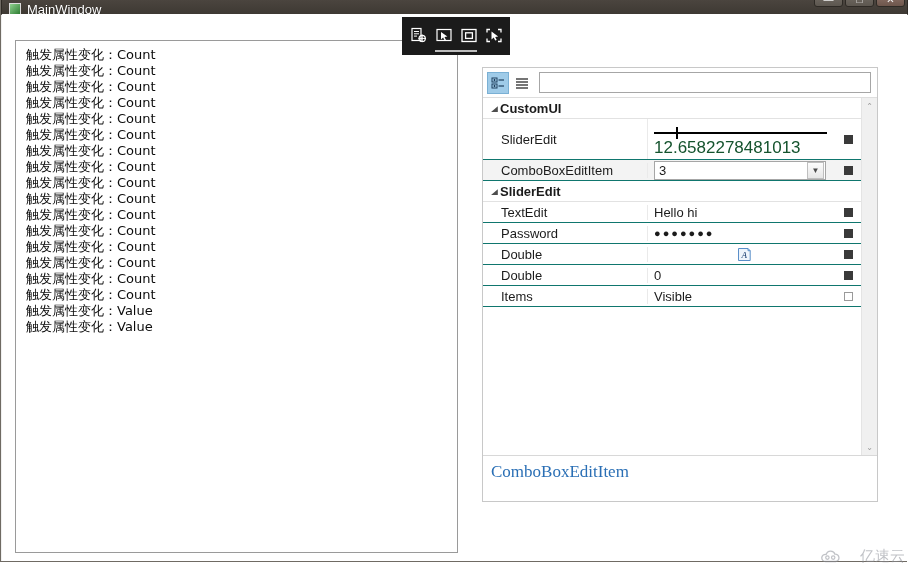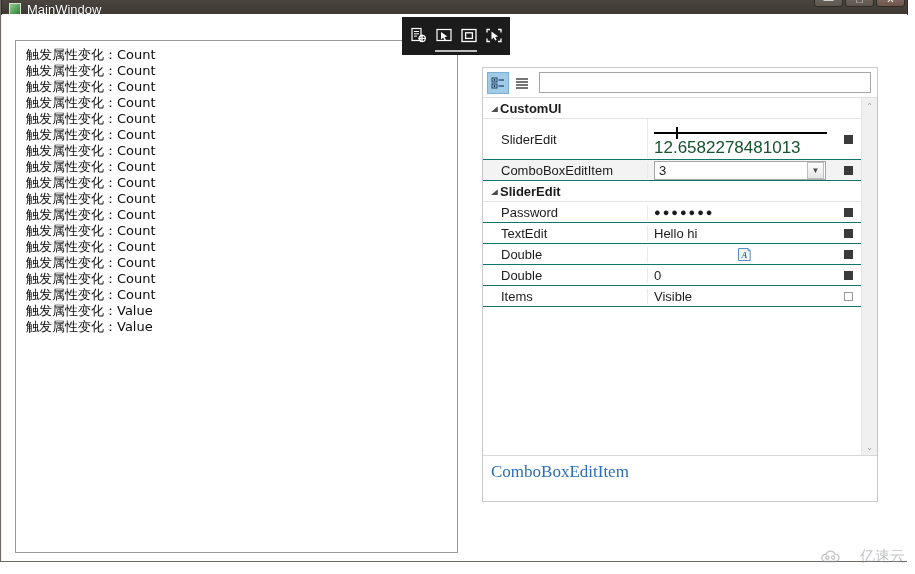--- a/index.html
+++ b/index.html
@@ -509,32 +509,32 @@
               </div>
               <div class="prop-mark">
                 <div class="marker-filled"></div>
               </div>
             </div>
             <div class="cat-row">
               <span class="cat-arrow">◢</span>
               <span>SliderEdit</span>
             </div>
             <div class="prop-row">
+              <div class="prop-name">TextEdit</div>
+              <div class="prop-val">
+                <span>Hello hi</span>
+              </div>
+              <div class="prop-mark">
+                <div class="marker-filled"></div>
+              </div>
+            </div>
+            <div class="prop-row">
               <div class="prop-name">Password</div>
               <div class="prop-val">
                 <span class="pwd-dots">●●●●●●●</span>
-              </div>
-              <div class="prop-mark">
-                <div class="marker-filled"></div>
-              </div>
-            </div>
-            <div class="prop-row">
-              <div class="prop-name">TextEdit</div>
-              <div class="prop-val">
-                <span>Hello hi</span>
               </div>
               <div class="prop-mark">
                 <div class="marker-filled"></div>
               </div>
             </div>
             <div class="prop-row">
               <div class="prop-name">Double</div>
               <div class="prop-val">
                 <span class="notes-icon">
                   <svg width="15" height="15" viewBox="0 0 15 15" aria-hidden="true">

